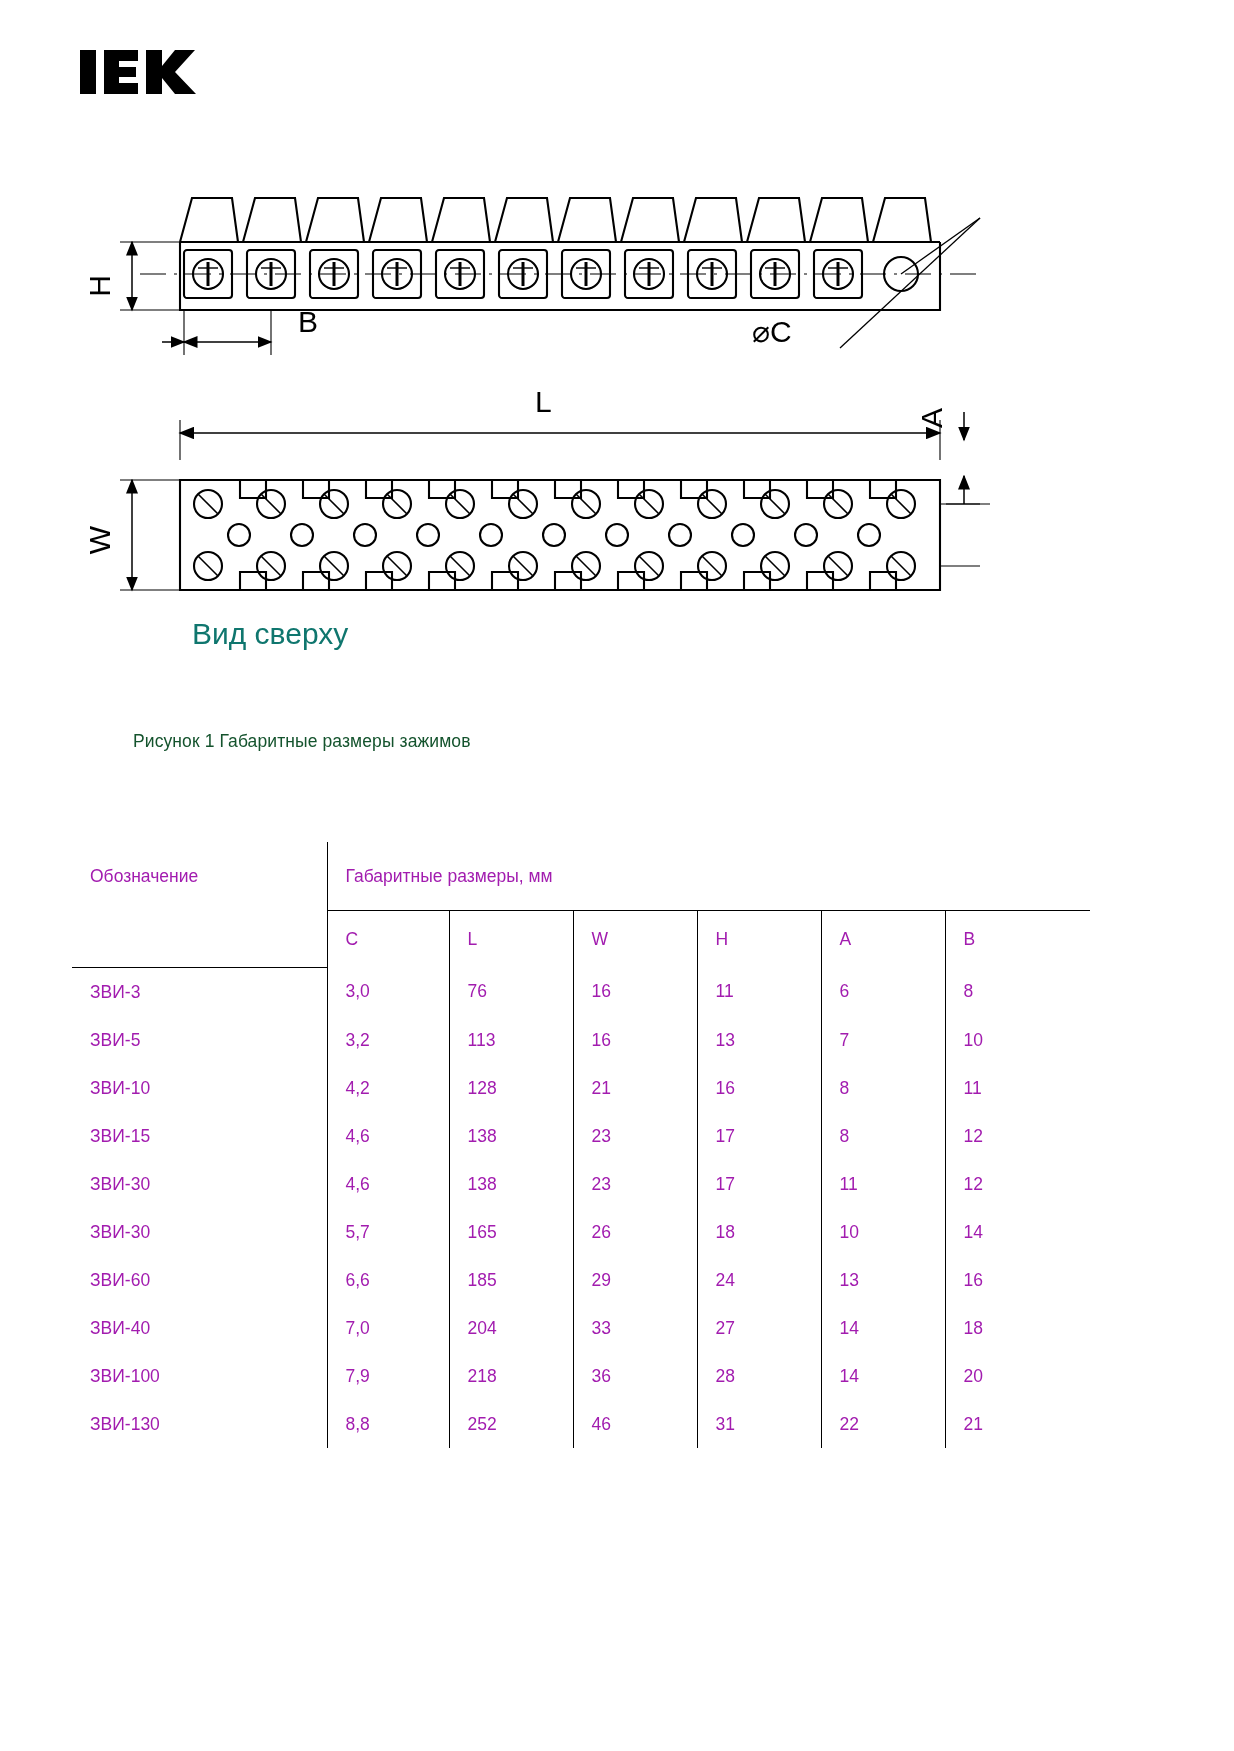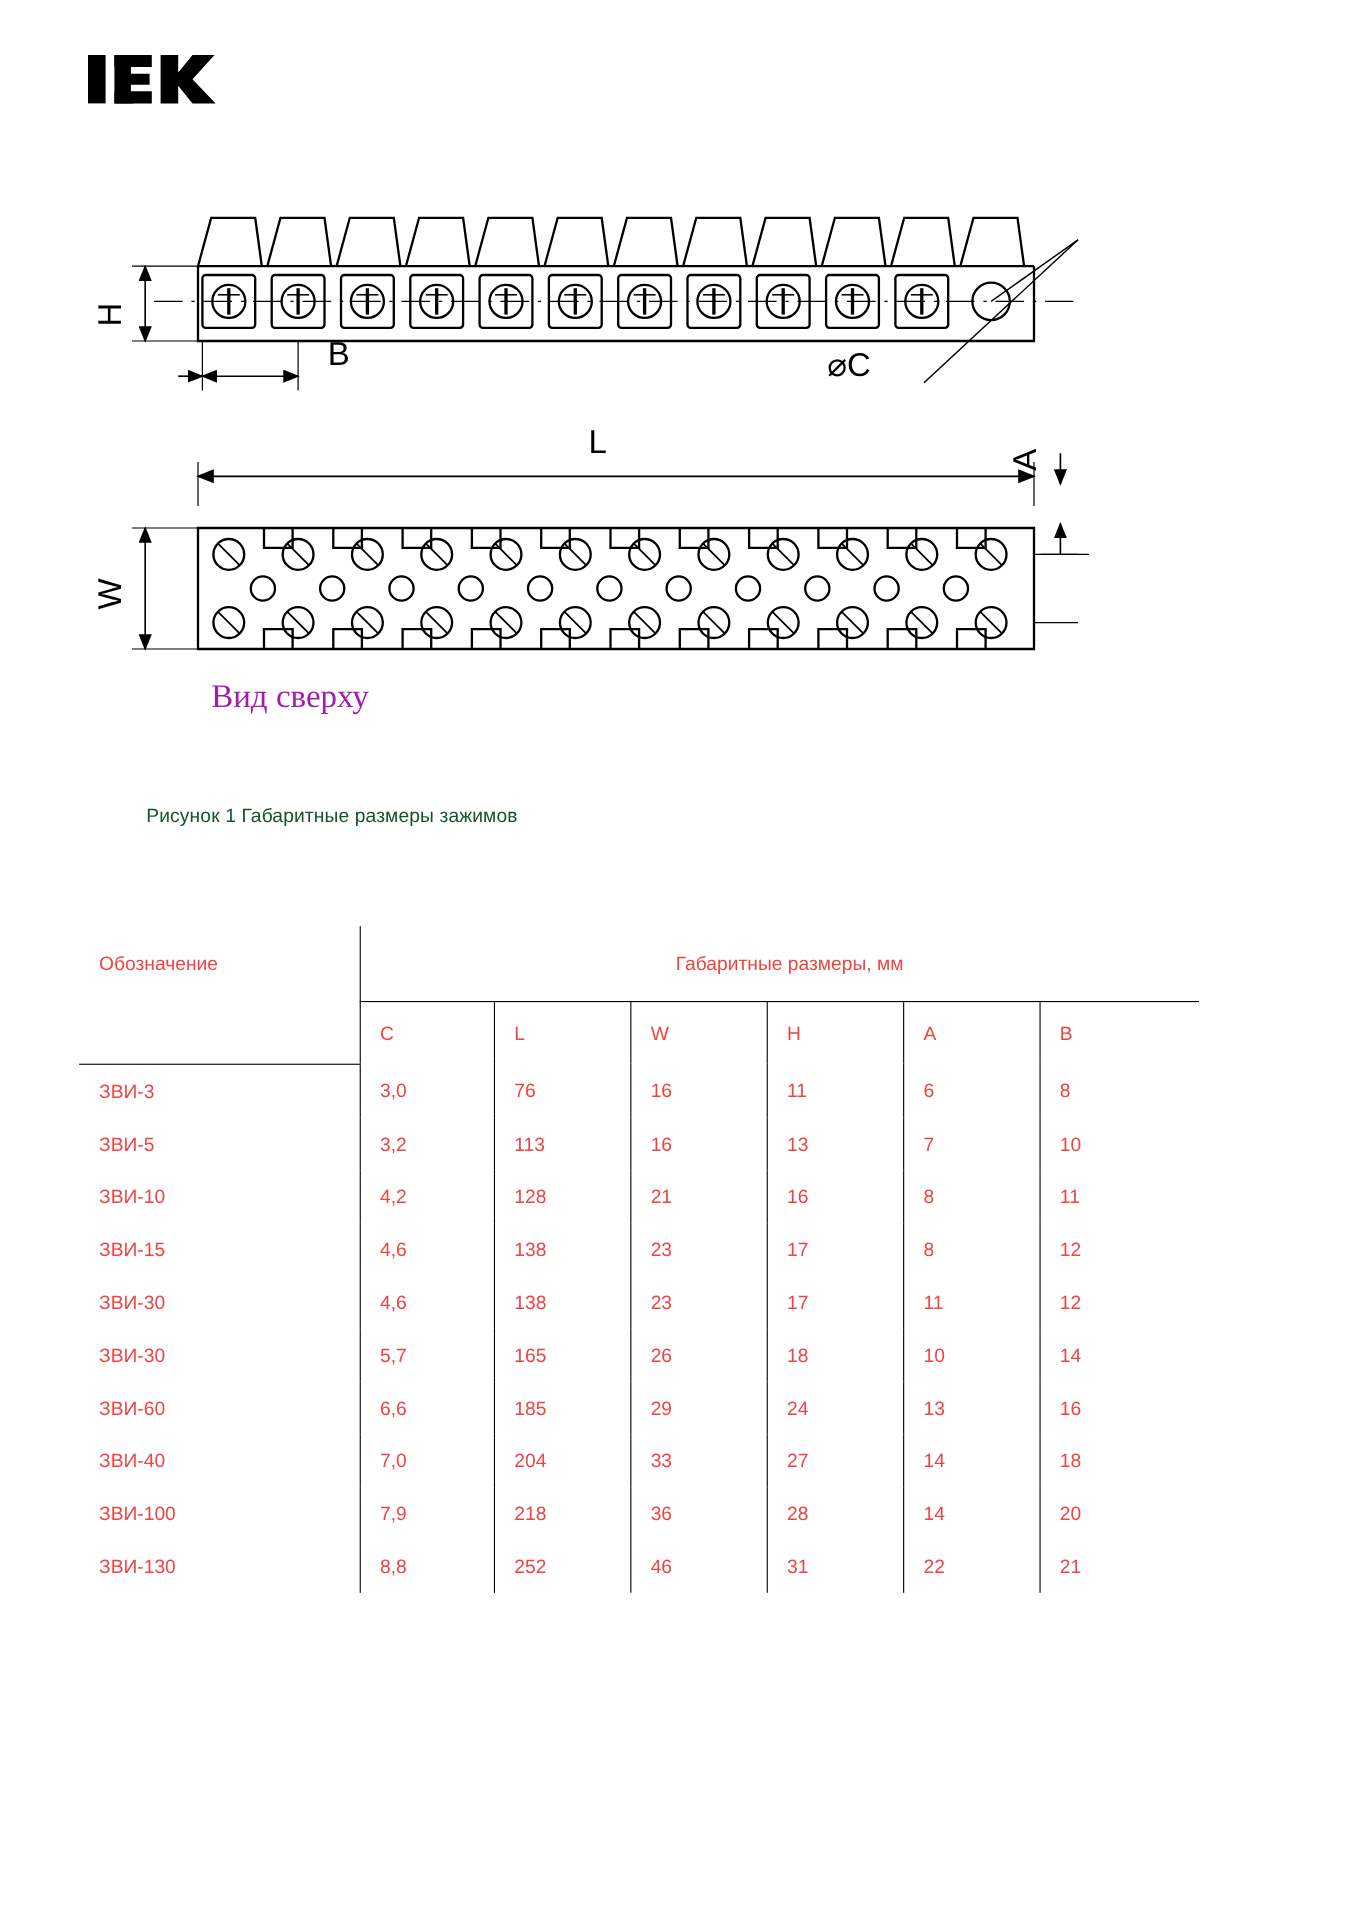--- a/index.html
+++ b/index.html
@@ -51,38 +51,37 @@
     letter-spacing: 0.1px;
     white-space: nowrap;
   }
 
   .view-label {
     position: absolute;
     left: 192px;
     top: 617px;
     font-size: 30px;
     font-weight: 400;
-    color: #a21caf;
+    color: #0f766e;
     white-space: nowrap;
-    font-family: Liberation Serif, serif;
   }
 
   
   .table-wrap {
     position: absolute;
     left: 72px;
     top: 842px;
     width: 1018px;
   }
   table.dim {
     border-collapse: collapse;
     width: 1018px;
     table-layout: fixed;
     font-size: 17.5px;
-    color: #ef4444;
+    color: #a21caf;
   }
   table.dim td, table.dim th {
     border: none;
     text-align: left;
     font-weight: 400;
     padding: 0;
   }
   table.dim tr { height: 48px; }
   .cell {
     padding-left: 18px;
@@ -367,21 +366,21 @@
         <col style="width:124px">
         <col style="width:124px">
         <col style="width:124px">
         <col style="width:145px">
       </colgroup>
       <tbody>
         <tr class="top-line hdr-desig">
           <td rowspan="2" style="border-bottom:1.6px solid #000;vertical-align:top;">
             <div class="cell">Обозначение</div>
           </td>
-          <td class="vline" colspan="6" style="border-bottom:1.6px solid #000;text-align:center;">
+          <td class="vline" colspan="6" style="border-bottom:1.6px solid #000;">
             <div class="cell">Габаритные размеры, мм</div>
           </td>
         </tr>
         <tr class="row-line hdr-sub">
           <td class="vline">
               <div class="cell">C</div>
             </td>
           <td class="vline">
               <div class="cell">L</div>
             </td>

